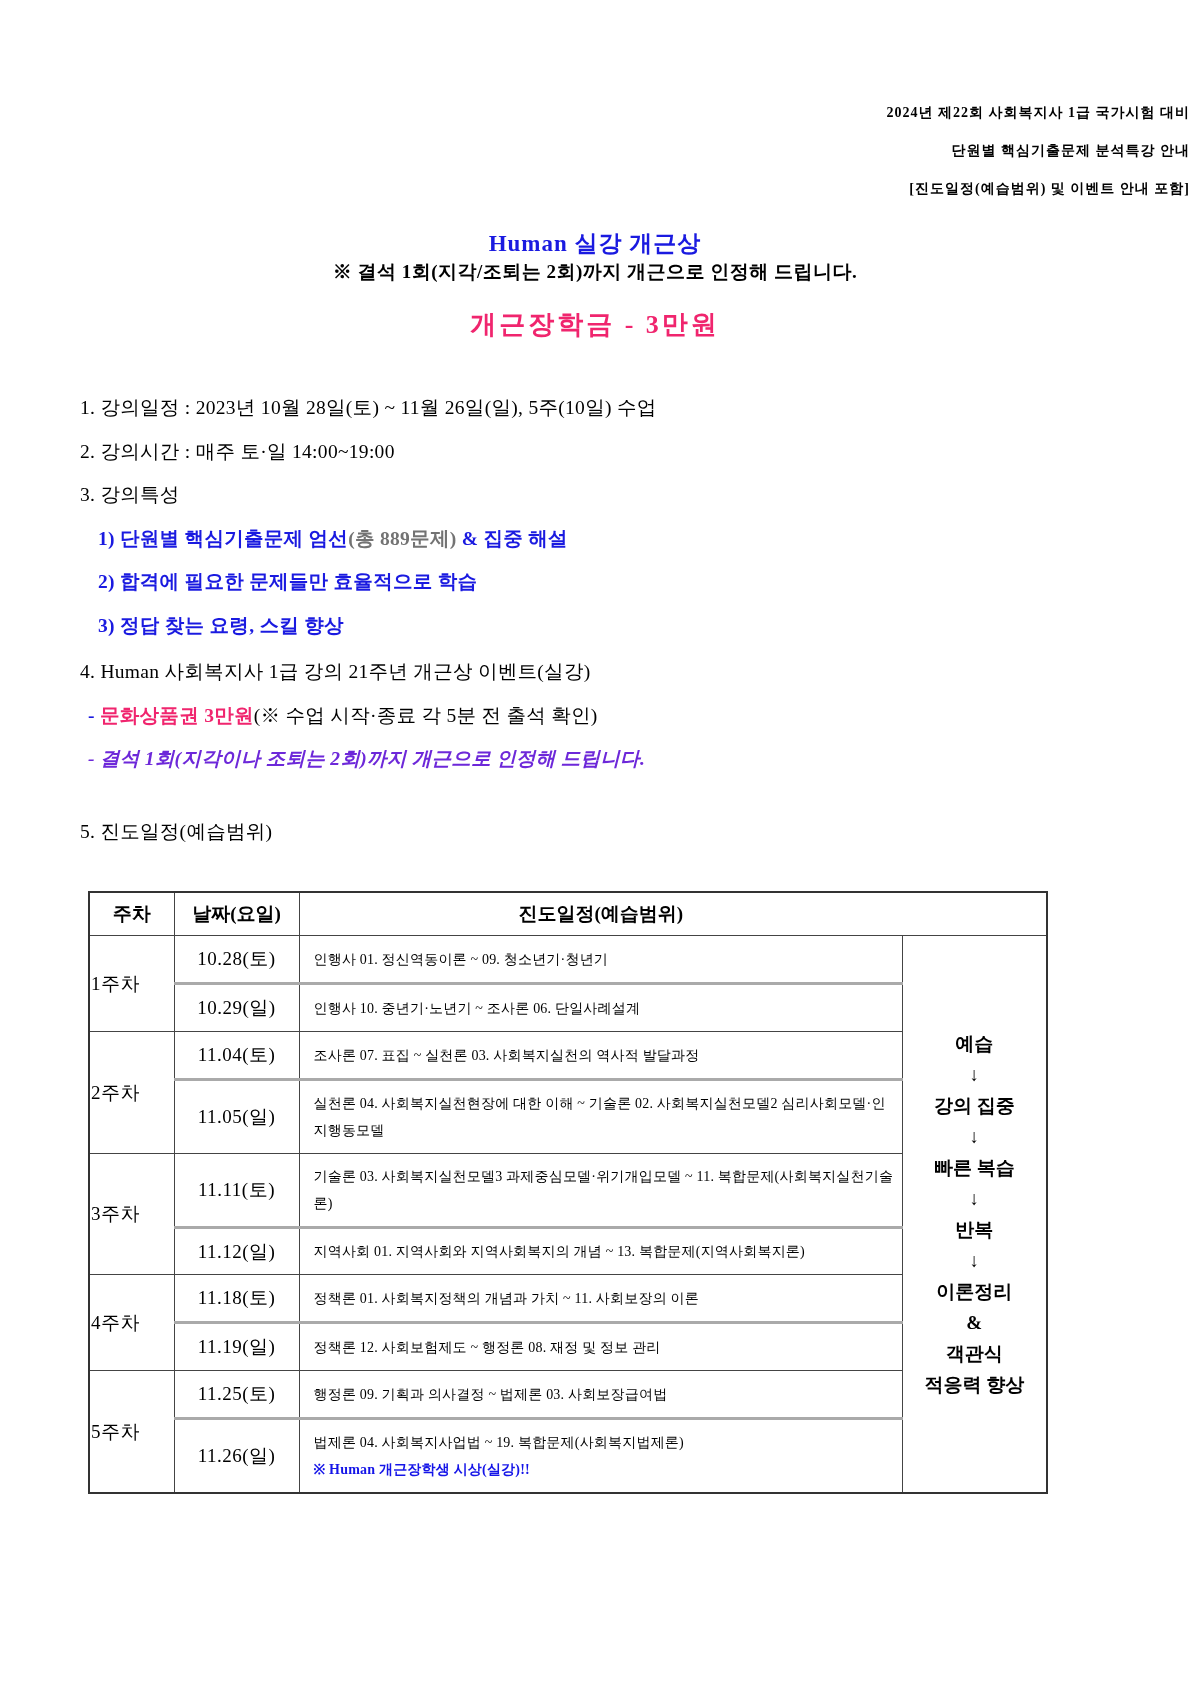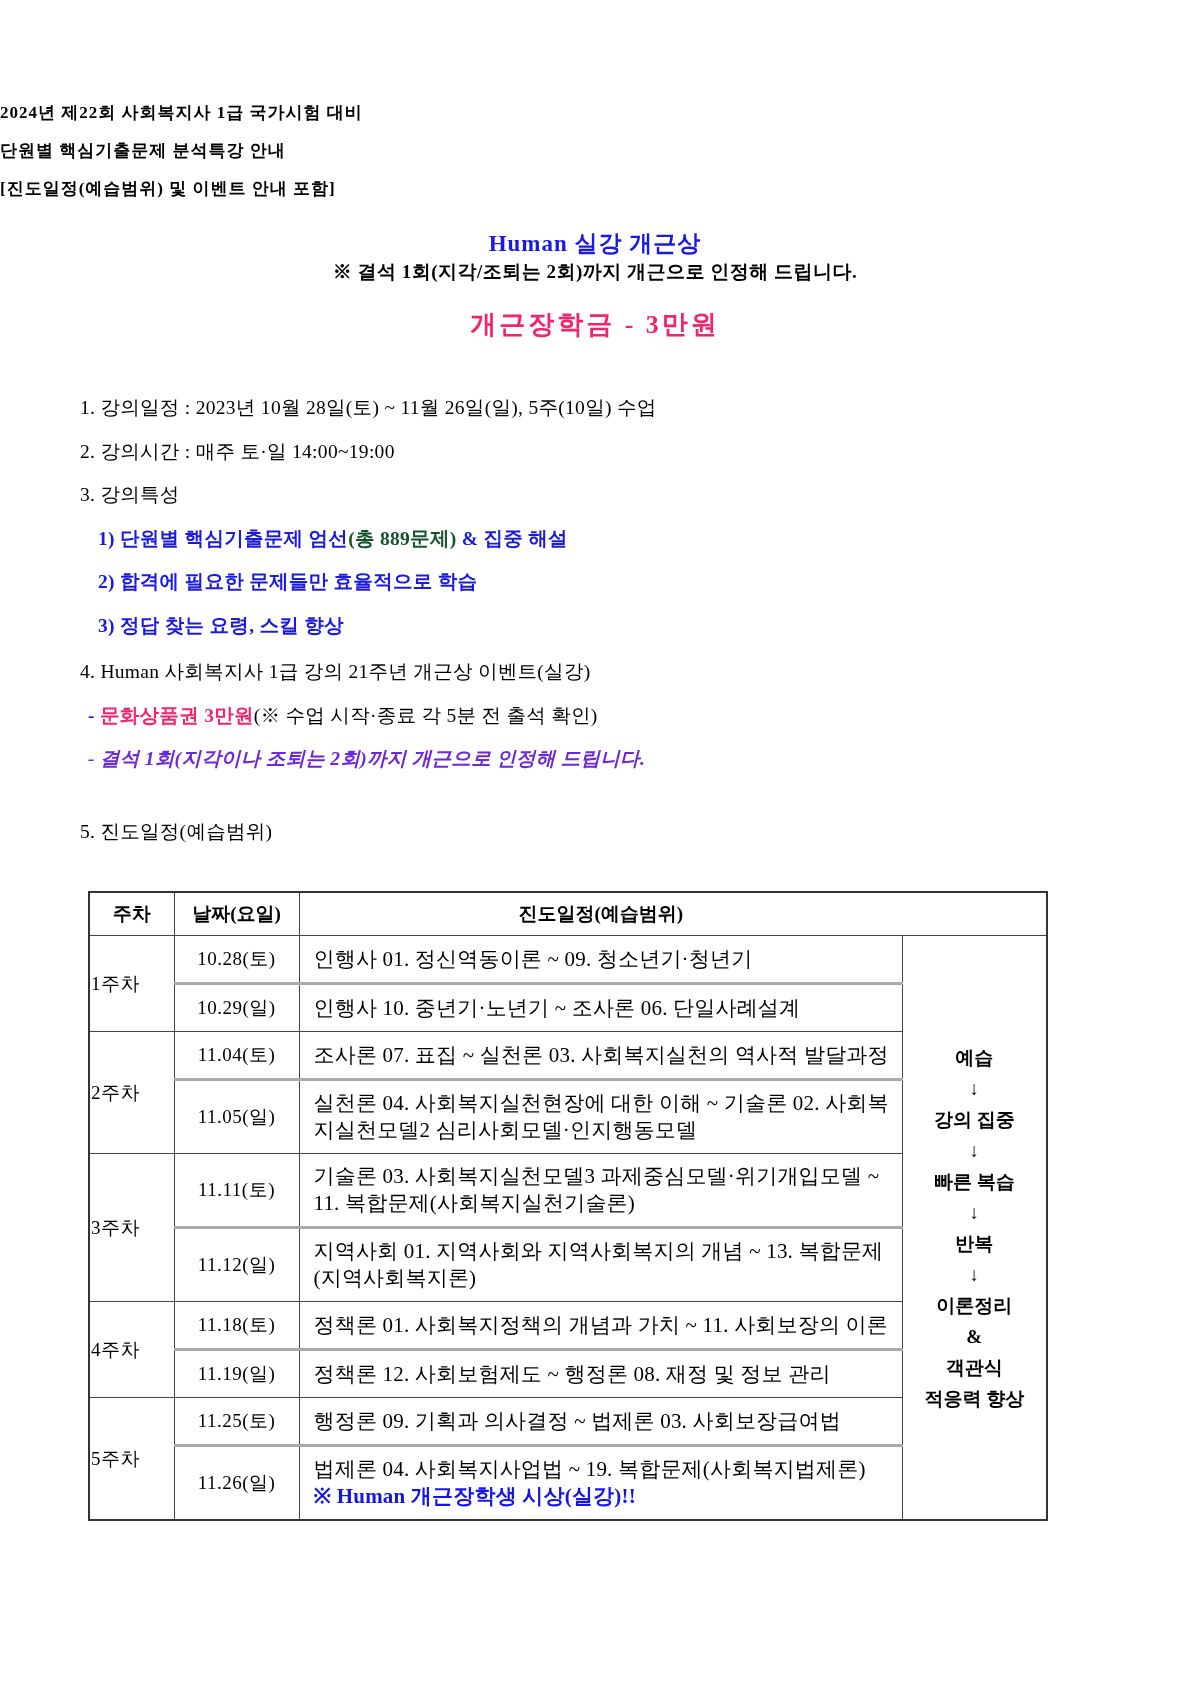--- a/index.html
+++ b/index.html
@@ -6,49 +6,49 @@
   .page {
     position:relative;
     width:1190px; height:1682px;
     margin:0 auto;
     background:#ffffff;
     font-family:"Liberation Serif","DejaVu Serif",serif;
     color:#000;
     overflow:hidden;
   }
   
-  .doc-title { padding-top:94px; text-align:left; font-size:17px; font-weight:bold; line-height:38px; letter-spacing:1px; }
+  .doc-title { padding-top:94px; text-align:right; font-size:14px; font-weight:bold; line-height:38px; letter-spacing:1px; }
   .teacher-line { text-align:right; padding-right:146px; font-size:20px; font-weight:bold; margin-top:4px; letter-spacing:2px; }
   .award-title { text-align:center; margin-top:20px; font-size:23px; font-weight:bold; color:#1a1ae0; letter-spacing:1px; }
   .award-note  { text-align:center; margin-top:0; font-size:19px; font-weight:bold; letter-spacing:0.5px; }
   .scholarship { text-align:center; margin-top:22px; font-size:26px; font-weight:bold; color:#f0256e; letter-spacing:3px; }
   
   .info { margin:56px 70px 0 80px; font-size:19.5px; line-height:19.5px; }
   .info .row { margin-bottom:24px; letter-spacing:0.3px; }
   .features { padding-left:18px; }
   .feature { color:#1a1ae0; font-weight:bold; margin-bottom:24px; letter-spacing:0.3px; }
-  .feature .red { color:#14532d; }
+  .feature .red { color:#737373; }
   .gap-lg { margin-top:27px; }
   .gap-md { margin-top:53px; }
   .bullets { padding-left:8px; }
   .bullet { margin-bottom:24px; letter-spacing:0.3px; }
   .bullet .dash { color:#1a1ae0; font-weight:bold; }
   .bullet .pink { color:#f0256e; font-weight:bold; }
   .bullet.all-blue { color:#6d28d9; font-weight:bold;font-style:italic; }
   
   .schedule-wrap { margin:50px 0 0 88px; }
   table.schedule { border-collapse:collapse; width:958px; table-layout:fixed; border:2px solid #333; }
   table.schedule th, table.schedule td { border:1px solid #444; }
   col.c-week { width:85px; } col.c-date { width:125px; } col.c-content { width:603px; } col.c-flow { width:145px; }
   th { font-size:19px; font-weight:bold; height:40px; text-align:center; }
   th.hdr-span { padding-right:145px; }
   td { vertical-align:middle; font-size:19px; }
   td.week { letter-spacing:0.5px; }
   td.date { text-align:center; letter-spacing:0.5px; }
-  td.content { font-size:21px; line-height:27px; padding:9px 8px 9px 14px; letter-spacing:0.2px; }
+  td.content { font-size:14px; line-height:27px; padding:9px 8px 9px 14px; letter-spacing:0.2px; }
   tr.single td.content { height:28px; }
   tr.sub td { border-top:3px solid #aaa; }
   td.flow { text-align:center; font-weight:bold; font-size:19px; line-height:31px; }
   .blue-note { color:#1515e8; font-weight:bold; margin-top:0; }
 </style>
 </head>
 <body>
 
 <div class="page">
 

